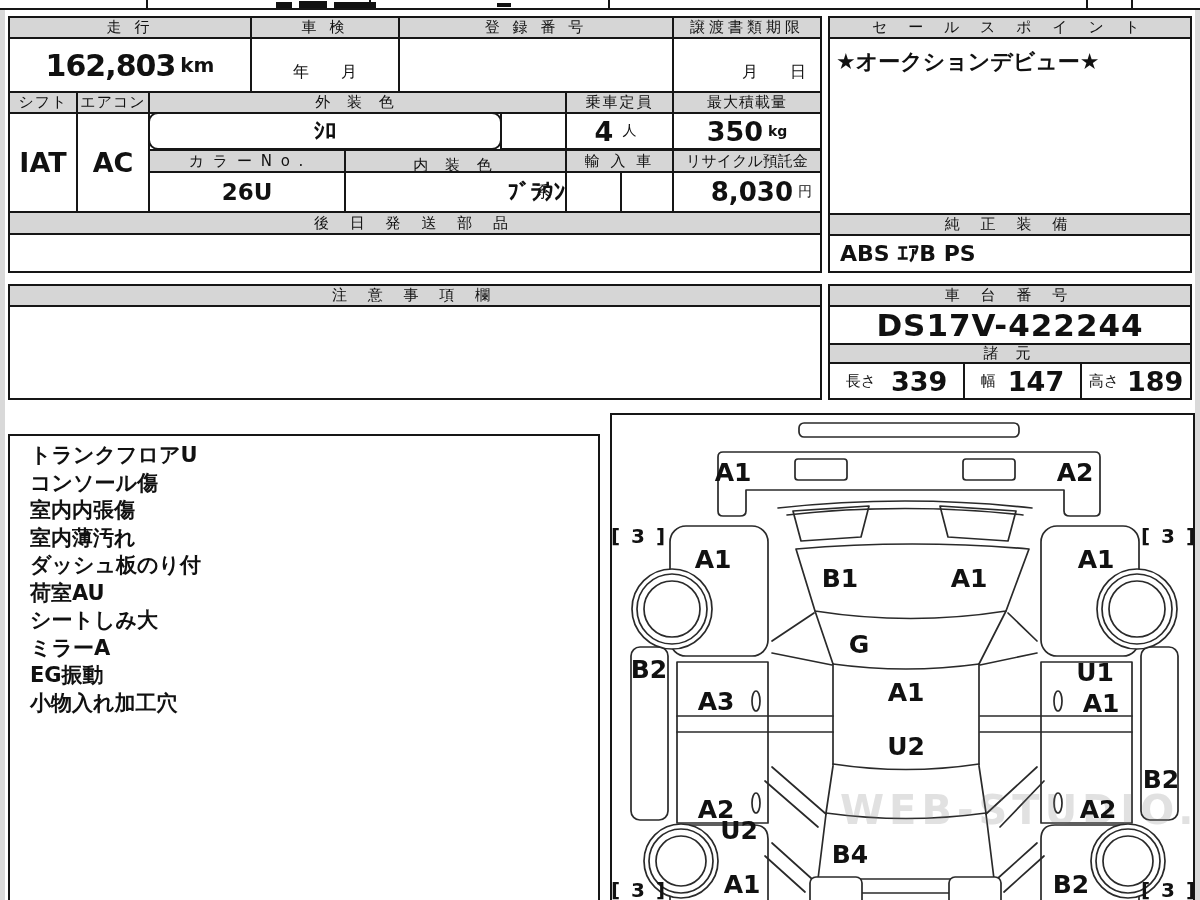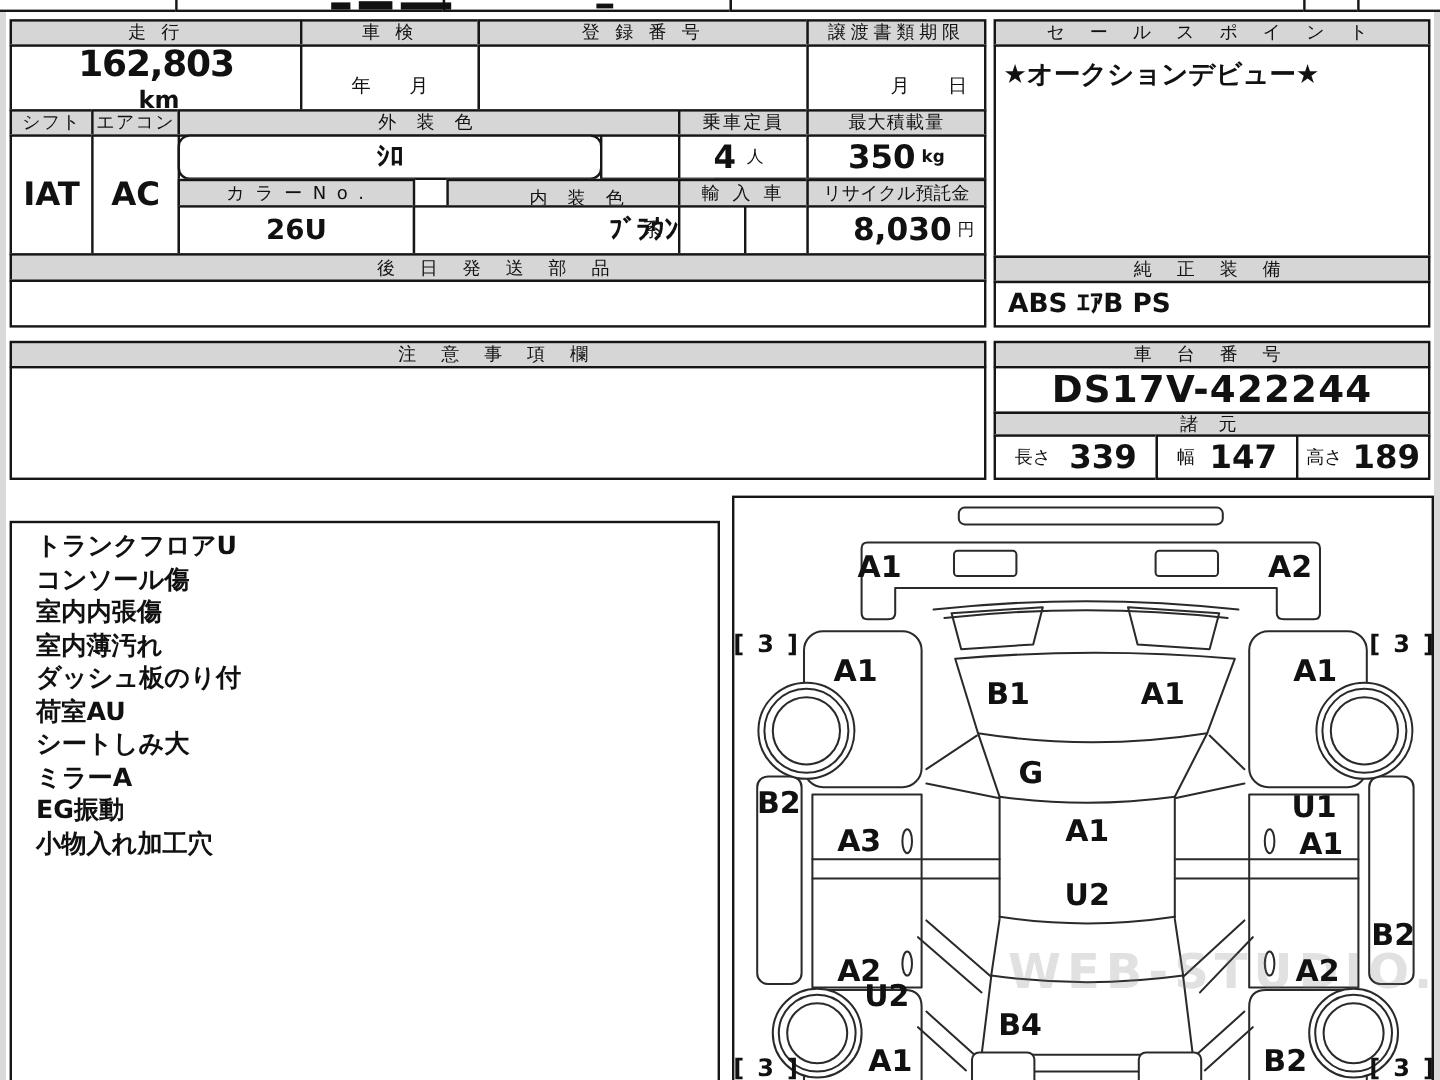--- a/index.html
+++ b/index.html
@@ -3,21 +3,21 @@
 <meta charset="utf-8">
 <style>
   html,body{margin:0;padding:0;}
   body{background:#d9d9d9;font-family:"DejaVu Sans","Liberation Sans",sans-serif;color:#111;}
   #stage{position:relative;width:1200px;height:900px;overflow:hidden;background:#d9d9d9;}
   #sheet{position:absolute;left:5px;top:0;width:1190px;height:900px;background:#fff;}
   .c{position:absolute;box-sizing:border-box;border:2px solid #161616;background:#fff;}
   .h{background:#d6d6d6;display:flex;align-items:center;justify-content:center;
      font-size:15px;letter-spacing:4px;white-space:nowrap;overflow:hidden;}
   .v{display:flex;align-items:center;justify-content:center;font-weight:700;overflow:hidden;}
-  .big{font-size:30px;letter-spacing:-1px;flex-direction:column;}
+  .big{font-size:30px;letter-spacing:-1px;}
   .unit{font-size:14px;font-weight:700;margin-left:5px;letter-spacing:0;}
   .ph{font-weight:400;font-size:16px;letter-spacing:0;}
   .right{justify-content:flex-end;}
   .left{justify-content:flex-start;}
   
   .frag{position:absolute;background:#111;}
   
   .ins{position:absolute;left:20px;top:6px;right:8px;}
   .ins div{font-size:21px;font-weight:700;line-height:27.5px;white-space:nowrap;}
   
@@ -76,21 +76,21 @@
   <div class="c v" style="left:565px;top:112px;width:109px;height:38px;">
     <span style="font-size:27px;">4</span>
     <span class="unit" style="font-weight:400;margin-right:8px;margin-left:9px;">人</span>
   </div>
   <div class="c v" style="left:672px;top:112px;width:150px;height:38px;">
     <span style="font-size:27px;">350</span>
     <span class="unit">kg</span>
   </div>
 
   <div class="c h" style="left:148px;top:149px;width:198px;height:24px;letter-spacing:2px;">カ ラ ー N o .</div>
-  <div class="c h" style="left:344px;top:149px;width:223px;height:32px;letter-spacing:6px;margin-left:28px;">内 装 色</div>
+  <div class="c h" style="left:344px;top:149px;width:223px;height:32px;letter-spacing:6px;">内 装 色</div>
   <div class="c h" style="left:565px;top:149px;width:109px;height:24px;letter-spacing:3px;">輸 入 車</div>
   <div class="c h" style="left:672px;top:149px;width:150px;height:24px;letter-spacing:0;">リサイクル預託金</div>
 
   <div class="c v" style="left:148px;top:171px;width:198px;height:42px;font-size:23px;">26U</div>
   <div class="c v" style="left:344px;top:171px;width:223px;height:42px;font-size:23px;justify-content:flex-end;">
     <span>ﾌﾞﾗｳﾝ</span>
     <span style="position:absolute;right:14px;font-size:16px;font-weight:400;">系</span>
   </div>
   <div class="c" style="left:565px;top:171px;width:57px;height:42px;"></div>
   <div class="c" style="left:620px;top:171px;width:54px;height:42px;"></div>

